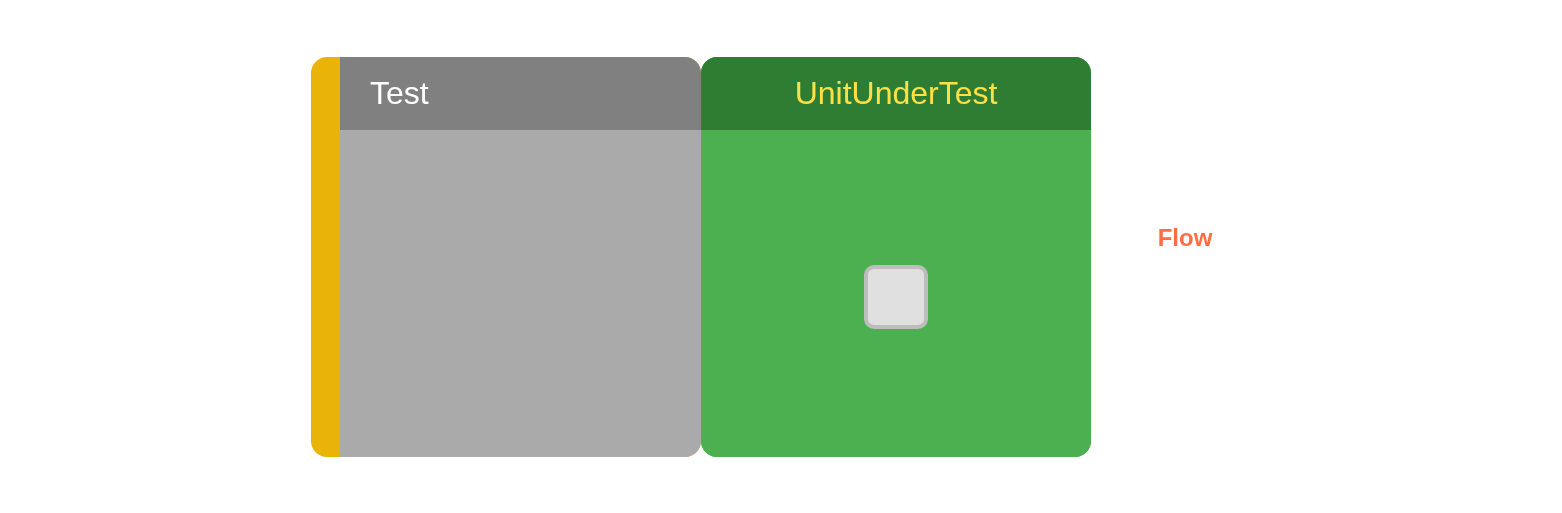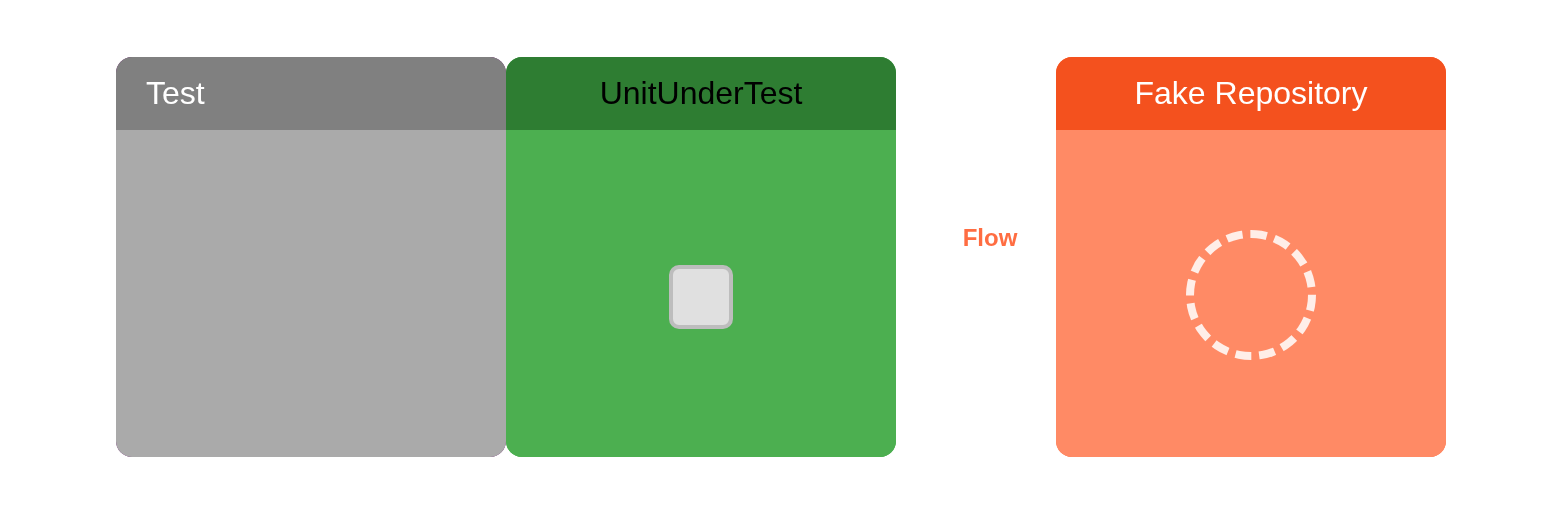--- a/index.html
+++ b/index.html
@@ -27,21 +27,22 @@
     .box {
       border-radius: 16px;
       overflow: hidden;
       position: relative;
       flex-shrink: 0;
     }
 
     .box-test {
       width: 390px;
       height: 400px;
-      background: #701a75;
+      background: #eab308;
+      padding-left: 29px;
     }
     .box-test .box-header {
       background: #808080;
       color: #fff;
       font-size: 32px;
       font-weight: 500;
       padding: 18px 30px;
       text-align: left;
     }
     .box-test .box-body {
@@ -49,21 +50,21 @@
       height: calc(100% - 70px);
     }
 
     .box-uut {
       width: 390px;
       height: 400px;
       background: #4caf50;
     }
     .box-uut .box-header {
       background: #2e7d32;
-      color: #000000;
+      color: #fde047;
       font-size: 32px;
       font-weight: 500;
       padding: 18px 30px;
       text-align: center;
     }
     .box-uut .box-body {
       background: #4caf50;
       height: calc(100% - 70px);
     }
 
@@ -220,22 +221,14 @@
 
     <div class="arrow-wrapper">
       <div class="arrow-left"></div>
     </div>
 
     <div style="position:absolute; top:50%; left:50%; transform:translate(-50%,-100%) translateY(-5px); color:#ff6d42; font-size:24px; font-weight:700; white-space:nowrap;">
       <span>Flow</span>
     </div>
   </div>
 
-  <div class="box box-fake" style="position:relative;">
-    <div class="box-header">
-      <span>Fake Repository</span>
-    </div>
-    <div class="box-body" style="display:flex; align-items:center; justify-content:center;">
-      <div class="dashed-circle"></div>
-    </div>
-  </div>
 
 </div>
 
 </body></html>

